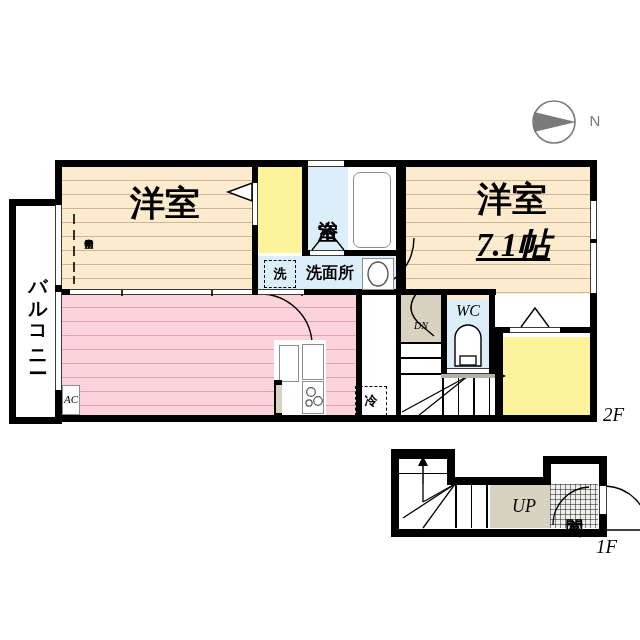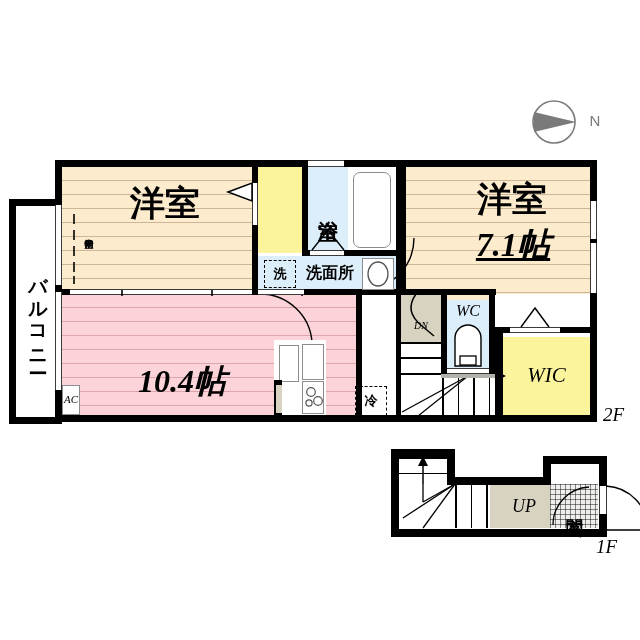--- a/index.html
+++ b/index.html
@@ -242,30 +242,28 @@
   <div class="fix" style="left:362px;top:258px;width:32px;height:32px;"></div>
   <svg class="abs" style="left:362px;top:258px;width:32px;height:32px;">
     <ellipse cx="16" cy="16" rx="10" ry="12" fill="#fff" stroke="#555" stroke-width="1.3"></ellipse>
   </svg>
 
   <div class="lbl jp" style="left:105px;top:182px;width:120px;height:42px;font-size:35px;">洋室</div>
 
   <div class="lbl jp" style="left:452px;top:178px;width:120px;height:42px;font-size:35px;">洋室</div>
   <div class="lbl" style="left:448px;top:224px;width:130px;height:42px;font-size:33px;font-weight:700;text-decoration:underline;">7.1帖</div>
 
-  <div class="lbl" style="left:112px;top:362px;width:140px;height:40px;font-size:32px;font-weight:700;">10.4帖</div>
 
 
   <div class="lbl jp vert" style="left:310px;top:174px;width:36px;height:62px;font-size:20px;">浴室</div>
 
   <div class="lbl jp" style="left:300px;top:260px;width:60px;height:26px;font-size:16px;">洗面所</div>
 
   <div class="lbl" style="left:446px;top:298px;width:44px;height:26px;font-size:16px;">WC</div>
 
-  <div class="lbl" style="left:503px;top:360px;width:87px;height:30px;font-size:21px;">WIC</div>
 
   <div class="floorlabel" style="left:603px;top:404px;font-size:19px;">2F</div>
 
   <div class="abs f-white" style="left:398px;top:456px;width:108px;height:72px;"></div>
   <div class="abs f-beige" style="left:490px;top:484px;width:60px;height:44px;"></div>
   <div class="tile" style="left:550px;top:484px;width:48px;height:44px;"></div>
   <div class="abs f-white" style="left:550px;top:462px;width:48px;height:22px;"></div>
 
   <div class="wall" style="left:391px;top:449px;width:64px;height:8px;"></div>
   <div class="wall" style="left:391px;top:449px;width:8px;height:88px;"></div>

